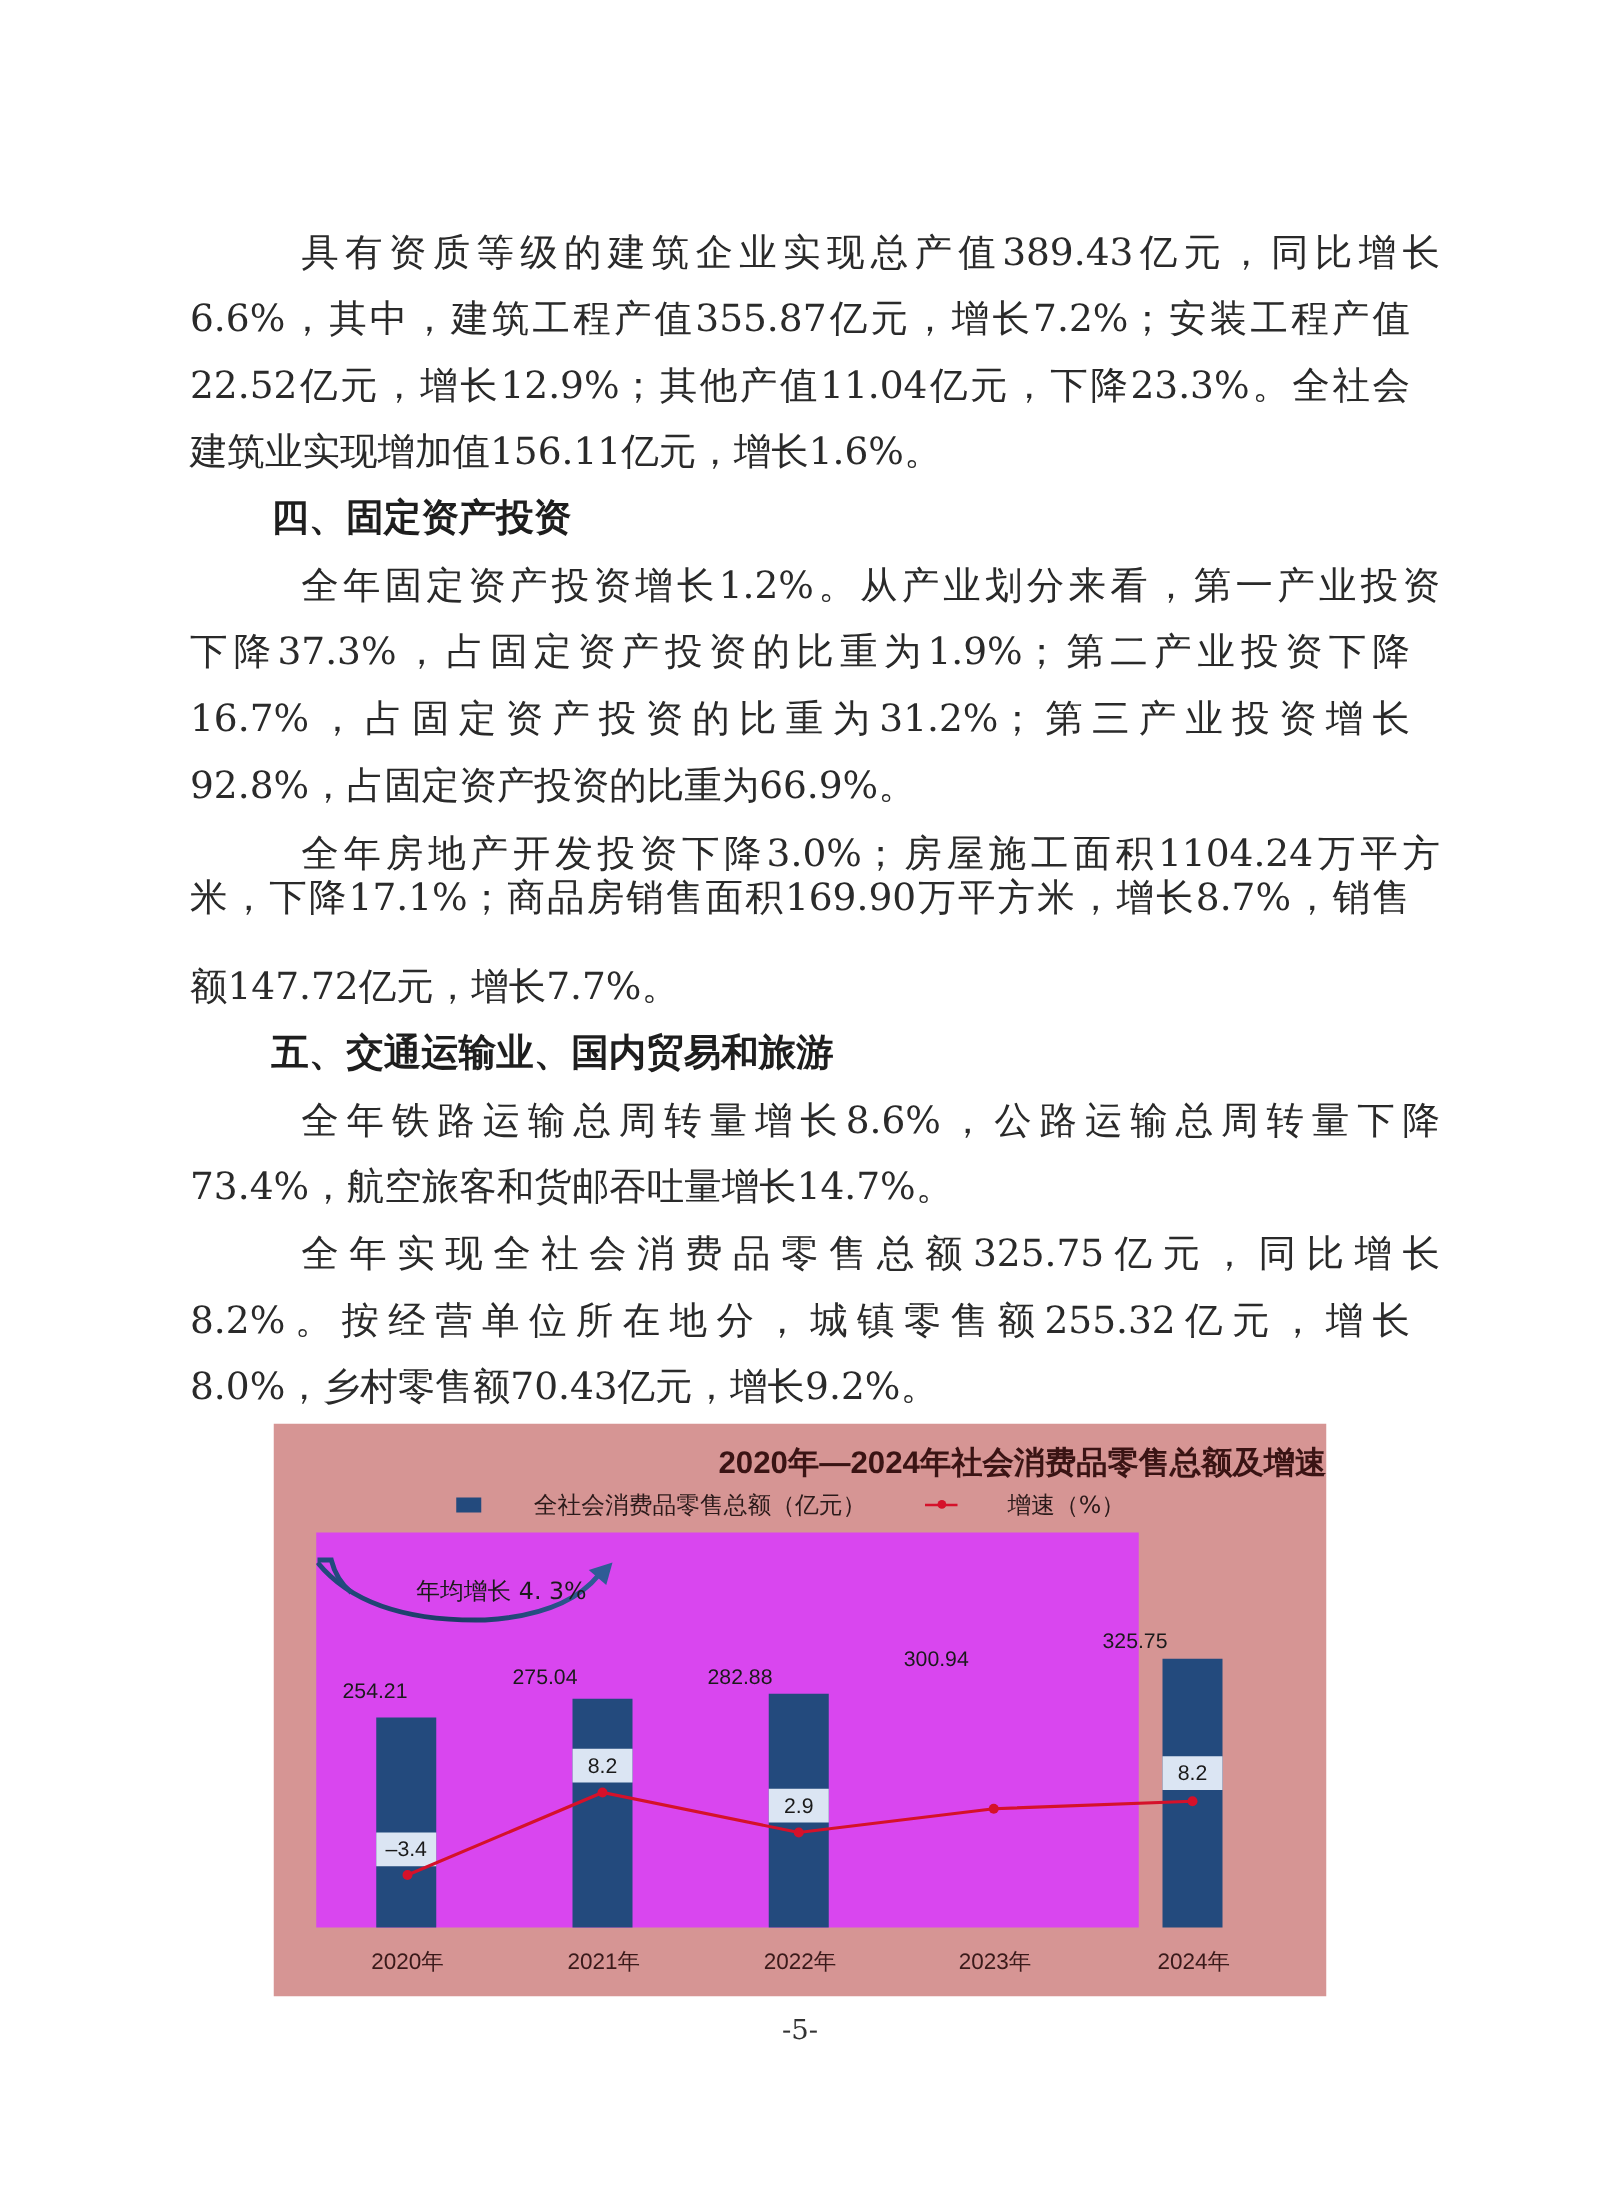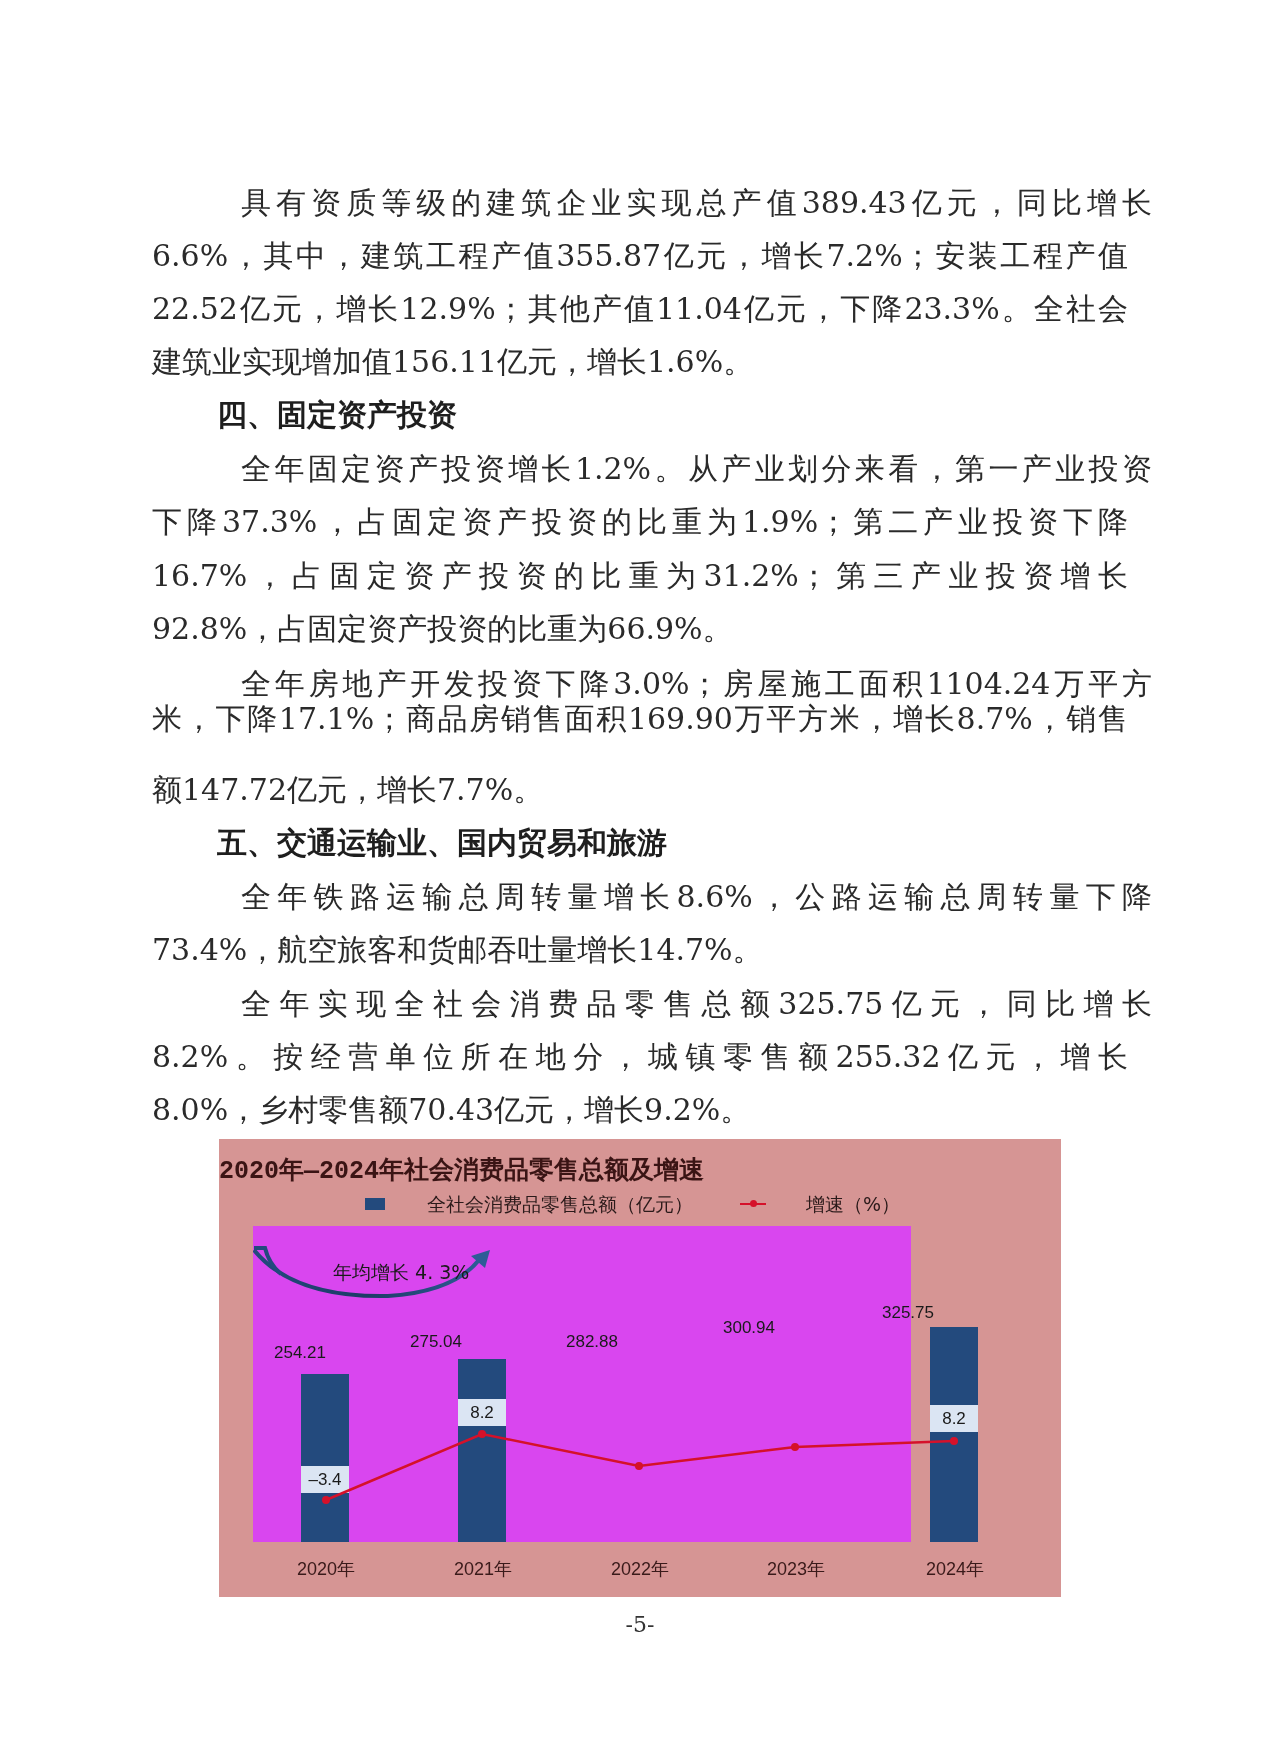--- a/index.html
+++ b/index.html
@@ -6,22 +6,22 @@
   body { width:1280px; height:1748px; background:#ffffff; position:relative; overflow:hidden;
          font-family:"DejaVu Serif", "Liberation Serif", serif; color:#2a2a2a; }
   .line { position:absolute; left:152px; width:976px; height:40px; line-height:40px;
           font-size:30px; white-space:nowrap; text-align:justify; text-align-last:justify;
           letter-spacing:0; }
   .line.indent { left:217px; width:911px;margin-left:24px; }
   .line.last { text-align-last:left; }
   .heading { position:absolute; left:217px; height:40px; line-height:40px; font-size:30px;
              font-weight:bold; font-family:"DejaVu Sans", "Liberation Sans", sans-serif; color:#1e1e1e; white-space:nowrap;text-align:center; }
   .chart-panel { position:absolute; left:219px; top:1139px; width:842px; height:458px; background:#d69594; }
-  .chart-title { position:absolute; left:0; top:14px; width:100%; text-align:left; font-size:25px; font-weight:bold;
-                 font-family:Liberation Mono, monospace; color:#3a1414; }
+  .chart-title { position:absolute; left:0; top:14px; width:100%; text-align:right; font-size:25px; font-weight:bold;
+                 font-family:Liberation Sans, sans-serif; color:#3a1414; }
   .legend { position:absolute; top:50px; left:0; width:100%; height:30px; font-size:19px;
             font-family:"DejaVu Sans", "Liberation Sans", sans-serif; color:#2b1a1a; }
   .legend-item { position:absolute; top:0; height:30px; line-height:30px; display:flex; align-items:center;gap:33px; }
   .legend-swatch { width:20px; height:12px; background:#234a7d; margin-right:9px; }
   .legend-line { position:relative; width:26px; height:2px; background:#d5112a; margin-right:7px; }
   .legend-line::after { content:""; position:absolute; left:10px; top:-3px; width:7px; height:7px; border-radius:50%; background:#d5112a; }
   .plot { position:absolute; left:34px; top:87px; width:658px; height:316px; background:#d946ef; }
   .bar { position:absolute; width:48px; background:#234a7d; }
   .rate-box { position:absolute; left:0; width:48px; height:27px; background:#dbe5f3; text-align:center; line-height:27px;
               font-size:17px; font-family:"Liberation Sans", sans-serif; color:#1a1a1a; }
@@ -95,20 +95,23 @@
     <div class="bar" style="left:48px; top:148px; height:168px">
       <div class="rate-box" style="top:92px">–3.4</div>
     </div>
 
     <div class="val-label" style="left:133px; top:106px">275.04</div>
     <div class="bar" style="left:205px; top:133px; height:183px">
       <div class="rate-box" style="top:40px">8.2</div>
     </div>
 
     <div class="val-label" style="left:289px; top:106px">282.88</div>
+    <div class="bar" style="left:362px; top:129px; height:187px">
+      <div class="rate-box" style="top:76px">2.9</div>
+    </div>
 
     <div class="val-label" style="left:446px; top:92px">300.94</div>
 
     <div class="val-label" style="left:605px; top:77px">325.75</div>
     <div class="bar" style="left:677px; top:101px; height:215px">
       <div class="rate-box" style="top:78px">8.2</div>
     </div>
 
     <svg class="overlay" width="774" height="316">
       <polyline points="73,274 229,208 386,240 542,221 701,215" fill="none" stroke="#d5112a" stroke-width="2.5"></polyline>

